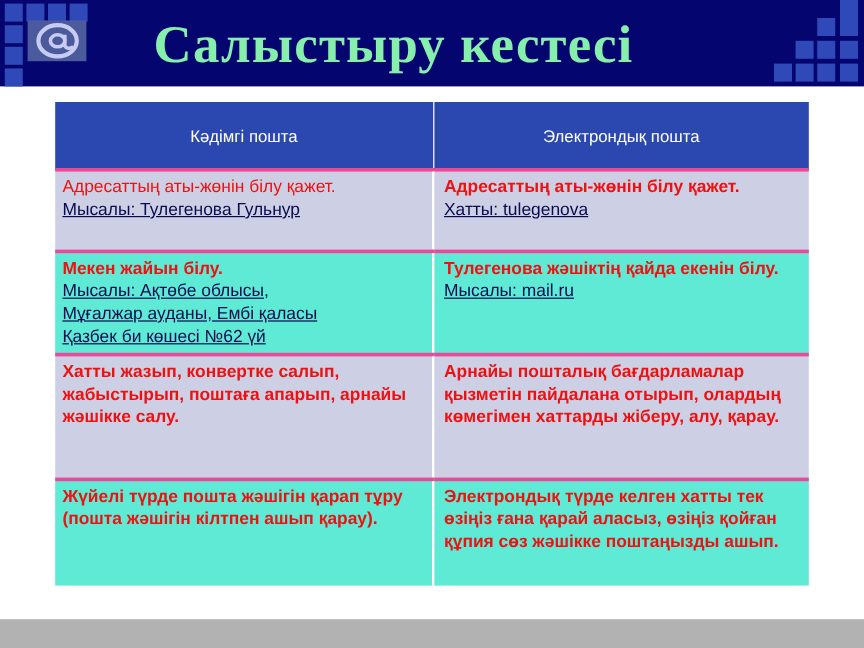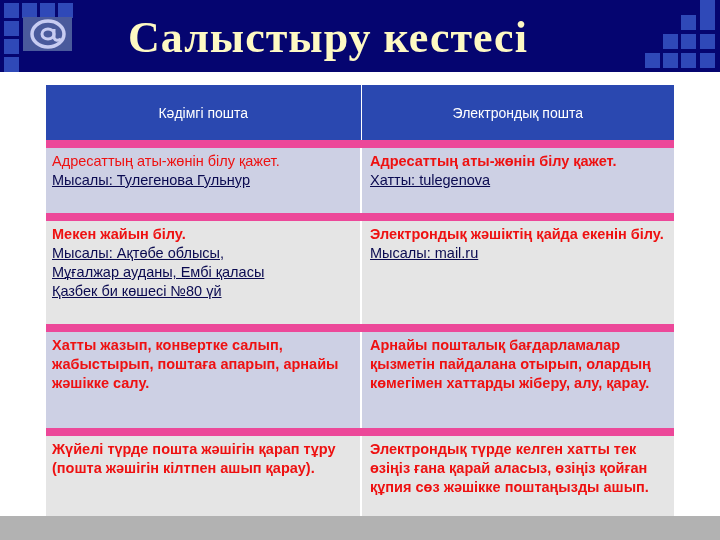--- a/index.html
+++ b/index.html
@@ -14,43 +14,43 @@
     }
     .sq { position: absolute; width: 15px; height: 15px; background: #2f49b8; }
     .at-box {
       position: absolute; left: 23px; top: 17px; width: 49px; height: 34px;
       background: #4a5a9c;
       display: flex; align-items: center; justify-content: center;
     }
     .title {
       position: absolute; left: 128px; top: 10px;
       font-family: "Liberation Serif", serif; font-weight: bold;
-      font-size: 44px; color: #fef9c3; letter-spacing: 1px;
+      font-size: 44px; color: #86efac; letter-spacing: 1px;
       line-height: 56px; white-space: nowrap;
     }
     table.cmp {
       position: absolute; left: 46px; top: 85px; width: 628px;
       border-collapse: collapse; table-layout: fixed;
     }
     table.cmp col.c1 { width: 315px; }
     table.cmp col.c2 { width: 313px; }
     table.cmp th {
       background: #2a48b0; color: #ffffff; font-weight: normal;
       font-size: 14px; height: 31px; padding: 12px; text-align: center;
       border-right: 1px solid #ffffff;
     }
     table.cmp th:last-child { border-right: none; margin-top: 43px; }
     table.cmp td {
       vertical-align: top; font-size: 14.5px; line-height: 19px;
-      padding: 4px 6px 23px 6px; border-top: 8px solid #ec4899;
+      padding: 4px 6px 3px 6px; border-top: 3px solid #ec4899;
       border-right: 2px solid #ffffff; color: #0a0a50;
     }
     table.cmp td:last-child { border-right: none; padding-left: 8px; }
     tr.r-dark td { background: #cdd0e4; }
-    tr.r-light td { background: #e5e5e5; }
+    tr.r-light td { background: #5eead4; }
     .req { color: #ee1111; display: block; }
     .req.bold { font-weight: bold; }
     .ex { display: block; color: #0a0a50; white-space: pre-line; text-decoration: underline; }
     .bottom-bar {
       position: absolute; left: 0; top: 516px; width: 720px; height: 24px;
       background: #b2b2b2;
     }
   </style>
 </head>
 <body>
@@ -106,24 +106,24 @@
       <td>
         <span class="req bold">Адресаттың аты-жөнін білу қажет.</span>
         <span class="ex">Хатты: tulegenova</span>
       </td>
     </tr>
     <tr class="r-light" style="height:86px;">
       <td>
         <span class="req bold">Мекен жайын білу.</span>
         <span class="ex">Мысалы: Ақтөбе облысы,
 Мұғалжар ауданы, Ембі қаласы
-Қазбек би көшесі №80 үй</span>
+Қазбек би көшесі №62 үй</span>
       </td>
       <td>
-        <span class="req bold">Электрондық жәшіктің қайда екенін білу.</span>
+        <span class="req bold">Тулегенова жәшіктің қайда екенін білу.</span>
         <span class="ex">Мысалы: mail.ru</span>
       </td>
     </tr>
     <tr class="r-dark" style="height:104px;margin-left:38px;">
       <td>
         <span class="req bold">Хатты жазып, конвертке салып, жабыстырып, поштаға апарып, арнайы жәшікке салу.</span>
       </td>
       <td>
         <span class="req bold">Арнайы пошталық бағдарламалар қызметін пайдалана отырып, олардың көмегімен хаттарды жіберу, алу, қарау.</span>
       </td>

